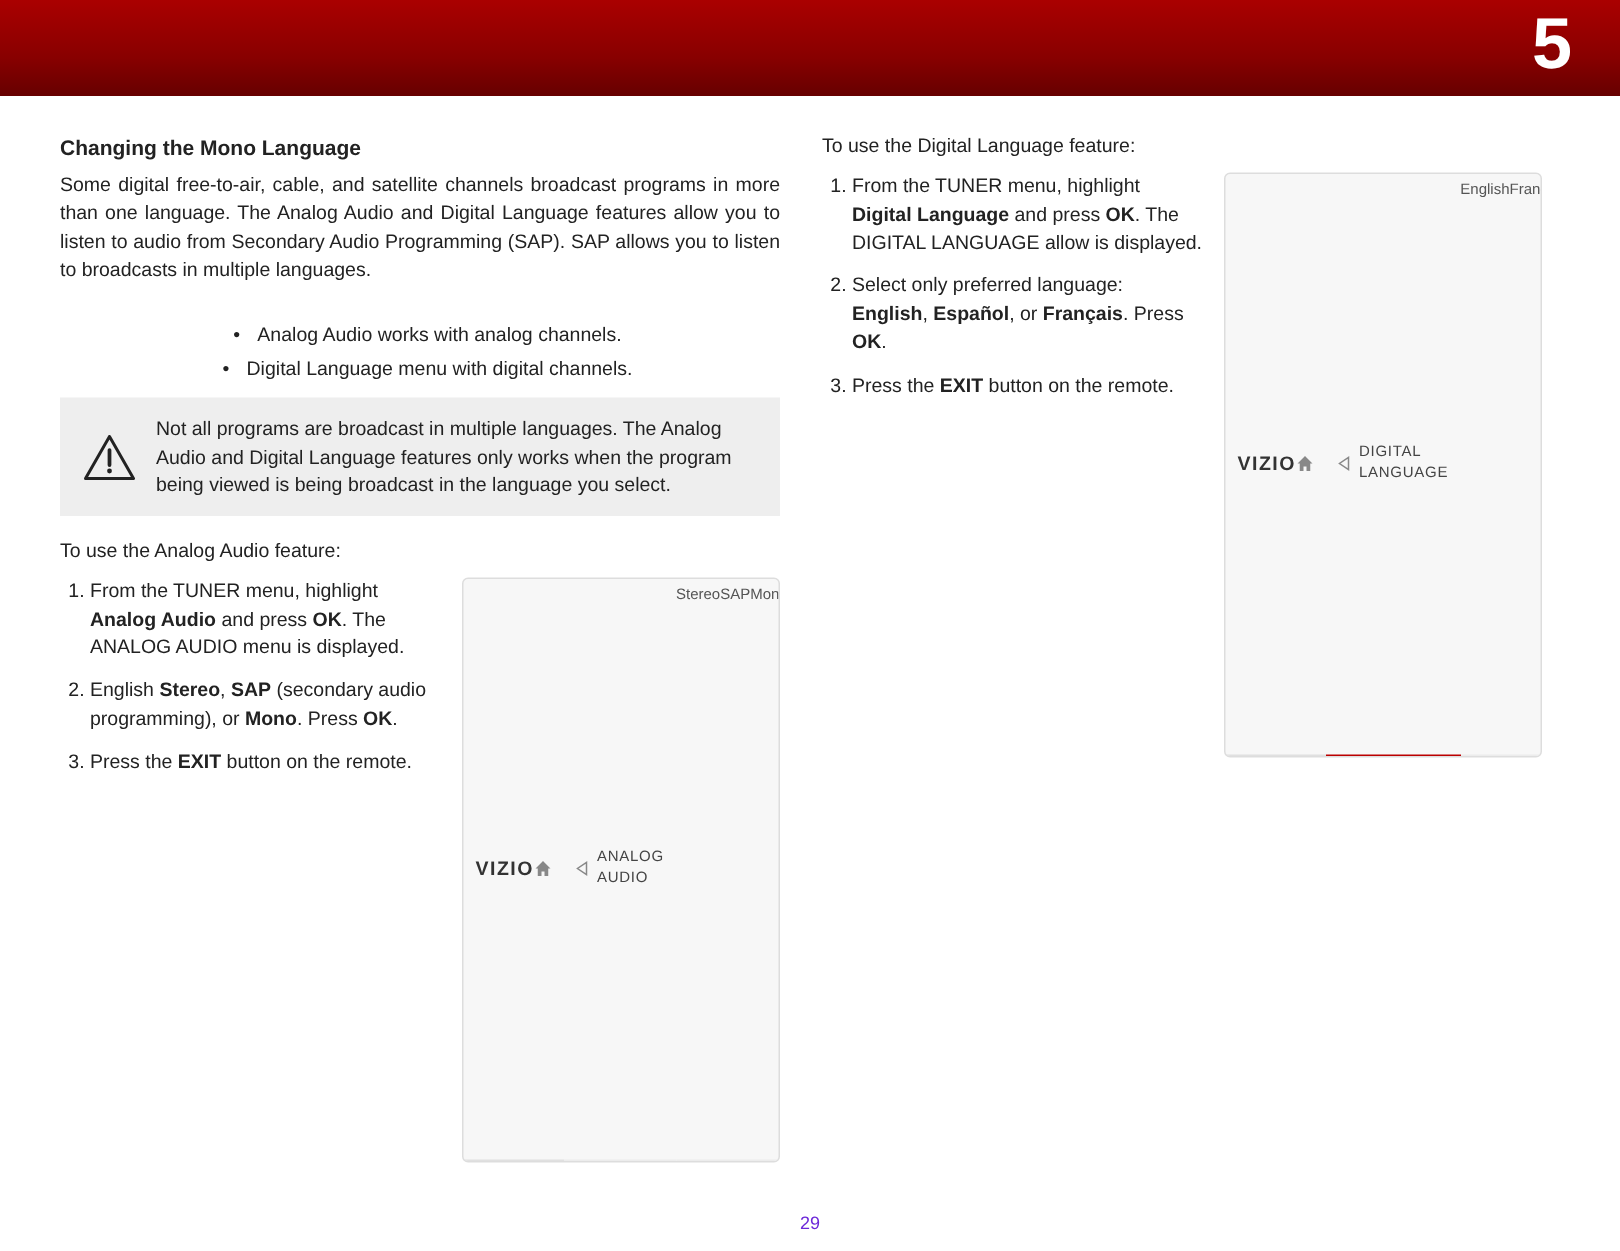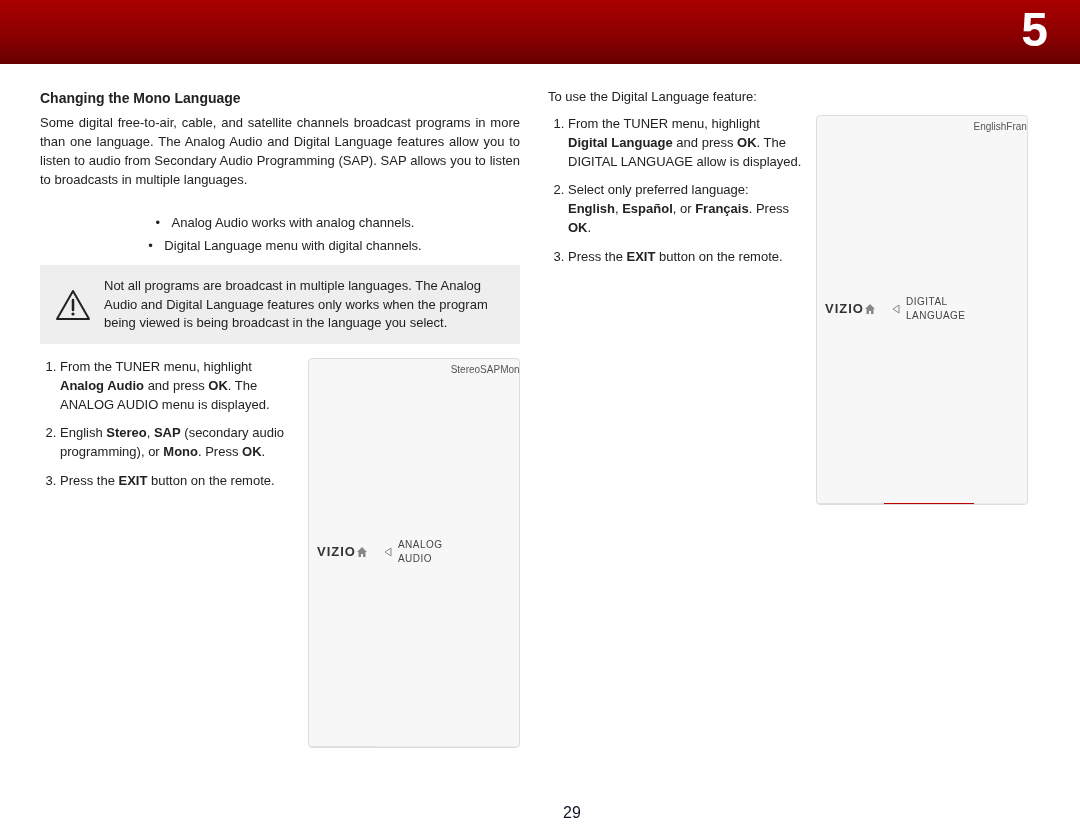--- a/index.html
+++ b/index.html
@@ -133,23 +133,22 @@
     gap: 12px;
     justify-content: center;
     align-items: center;
   }
   .footer-ico { width: 16px; height: 12px; }
   .page-num {
     position: absolute;
     bottom: 12px;
     left: 50%;
     transform: translateX(-50%);
-    font-size: 16px;
-    color: #0f172a;
-    margin-left: 32px;
+    font-size: 12px;
+    color: #6d28d9;
   }
   b { font-weight: bold; }
 </style>
 </head>
 <body>
 
 <div class="red-banner">
   <div class="chapter-num">5</div>
 </div>
 
@@ -163,20 +162,21 @@
       <li>Digital Language menu with digital channels.</li>
     </ul>
     <div class="note-box">
       <svg class="warn" width="34" height="30" viewBox="0 0 34 30">
         <polygon points="17,1 33,29 1,29" fill="none" stroke="#222" stroke-width="2" stroke-linejoin="round"></polygon>
         <line x1="17" y1="10" x2="17" y2="20" stroke="#222" stroke-width="2.5" stroke-linecap="round"></line>
         <circle cx="17" cy="24" r="1.6" fill="#222"></circle>
       </svg>
       <span>Not all programs are broadcast in multiple languages. The Analog Audio and Digital Language features only works when the program being viewed is being broadcast in the language you select.</span>
     </div>
+    <div class="intro-line">To use the Analog Audio feature:</div>
 
     <div class="instr-row">
       <div class="instr-text">
         <ol class="steps">
           <li>
             <span>From the TUNER menu, highlight </span><b>Analog Audio</b><span> and press </span><b>OK</b><span>. The ANALOG AUDIO menu is displayed.</span>
           </li>
           <li>
             <span>English </span><b>Stereo</b><span>, </span><b>SAP</b><span> (secondary audio programming), or </span><b>Mono</b><span>. Press </span><b>OK</b><span>.</span>
           </li>

